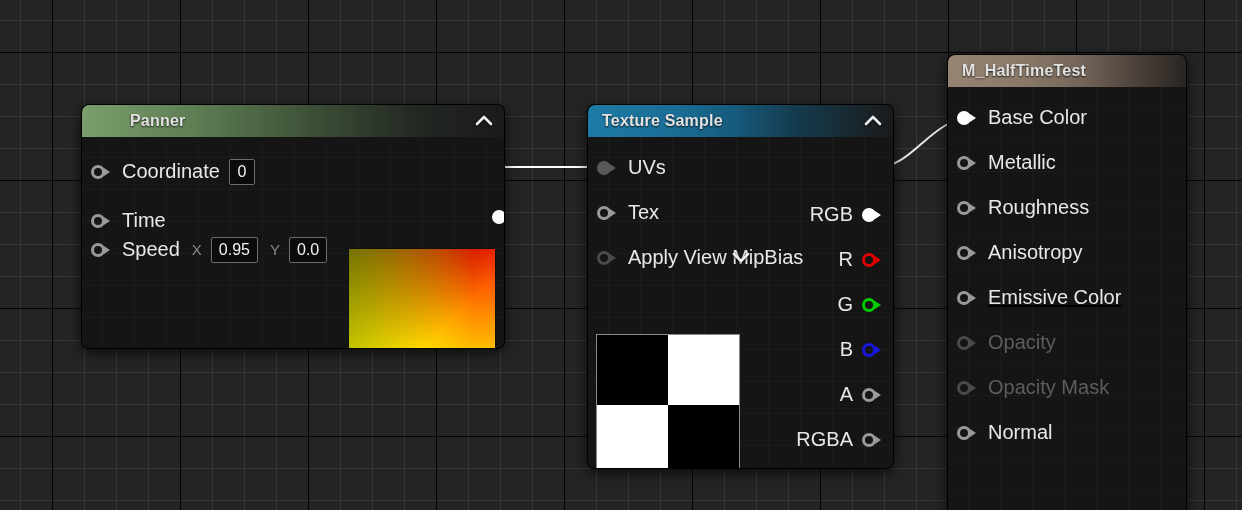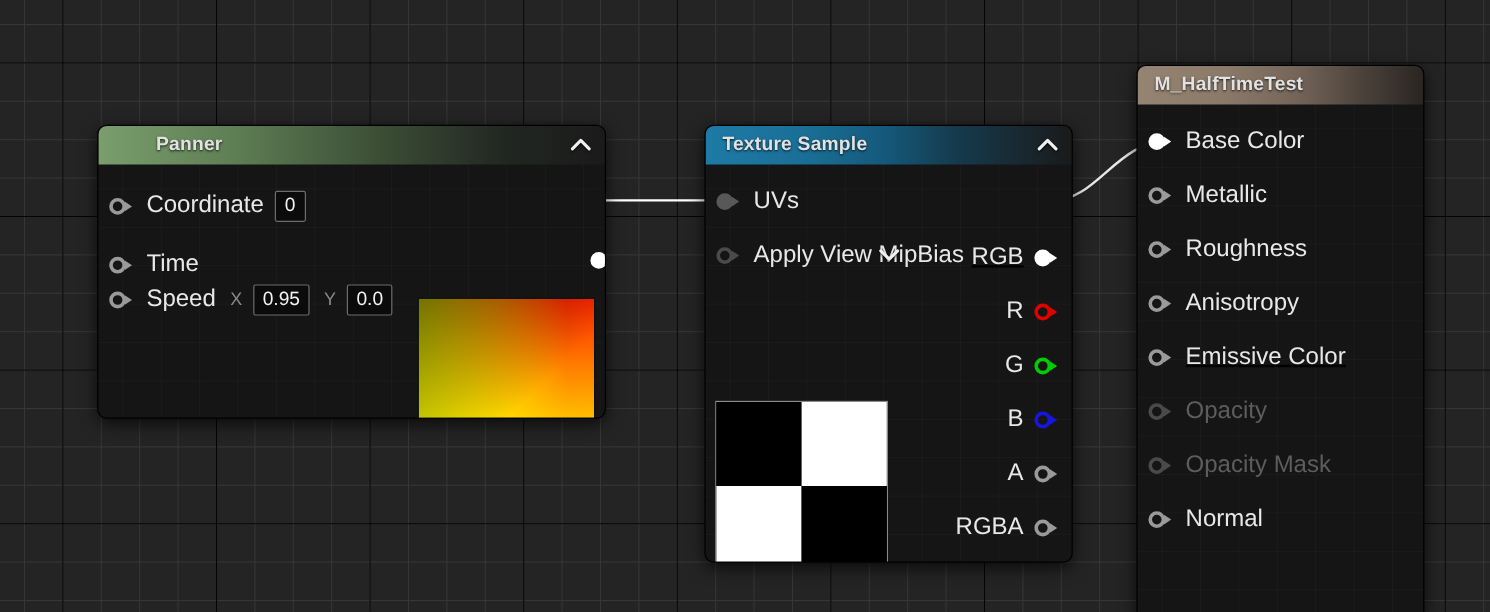--- a/index.html
+++ b/index.html
@@ -247,29 +247,36 @@
   <div class="node-body">
 
     <div class="row in" style="margin-top:16px;">
       <span class="pin gray">
           <span class="ring"></span>
           <span class="arw"></span>
         </span>
       <span class="lbl lbl-in">UVs</span>
     </div>
     <div class="row in" style="margin-top:16px;">
+      <span class="pin">
+          <span class="ring"></span>
+          <span class="arw"></span>
+        </span>
+      <span class="lbl lbl-in">Tex</span>
+    </div>
+    <div class="row in" style="margin-top:16px;">
       <span class="pin dim">
           <span class="ring"></span>
           <span class="arw"></span>
         </span>
       <span class="lbl lbl-in">Apply View MipBias</span>
     </div>
 
     <div style="position:absolute;right:9px;top:47px;">
-      <div class="row out" style="height:29px;padding:0;text-decoration:underline;">
+      <div class="row out" style="height:29px;padding:0;">
         <span class="lbl lbl-out">RGB</span>
         <span class="pin filled">
             <span class="ring"></span>
             <span class="arw"></span>
           </span>
       </div>
     </div>
     <div style="position:absolute;right:9px;top:92px;">
       <div class="row out" style="height:29px;padding:0;">
         <span class="lbl lbl-out">R</span>

